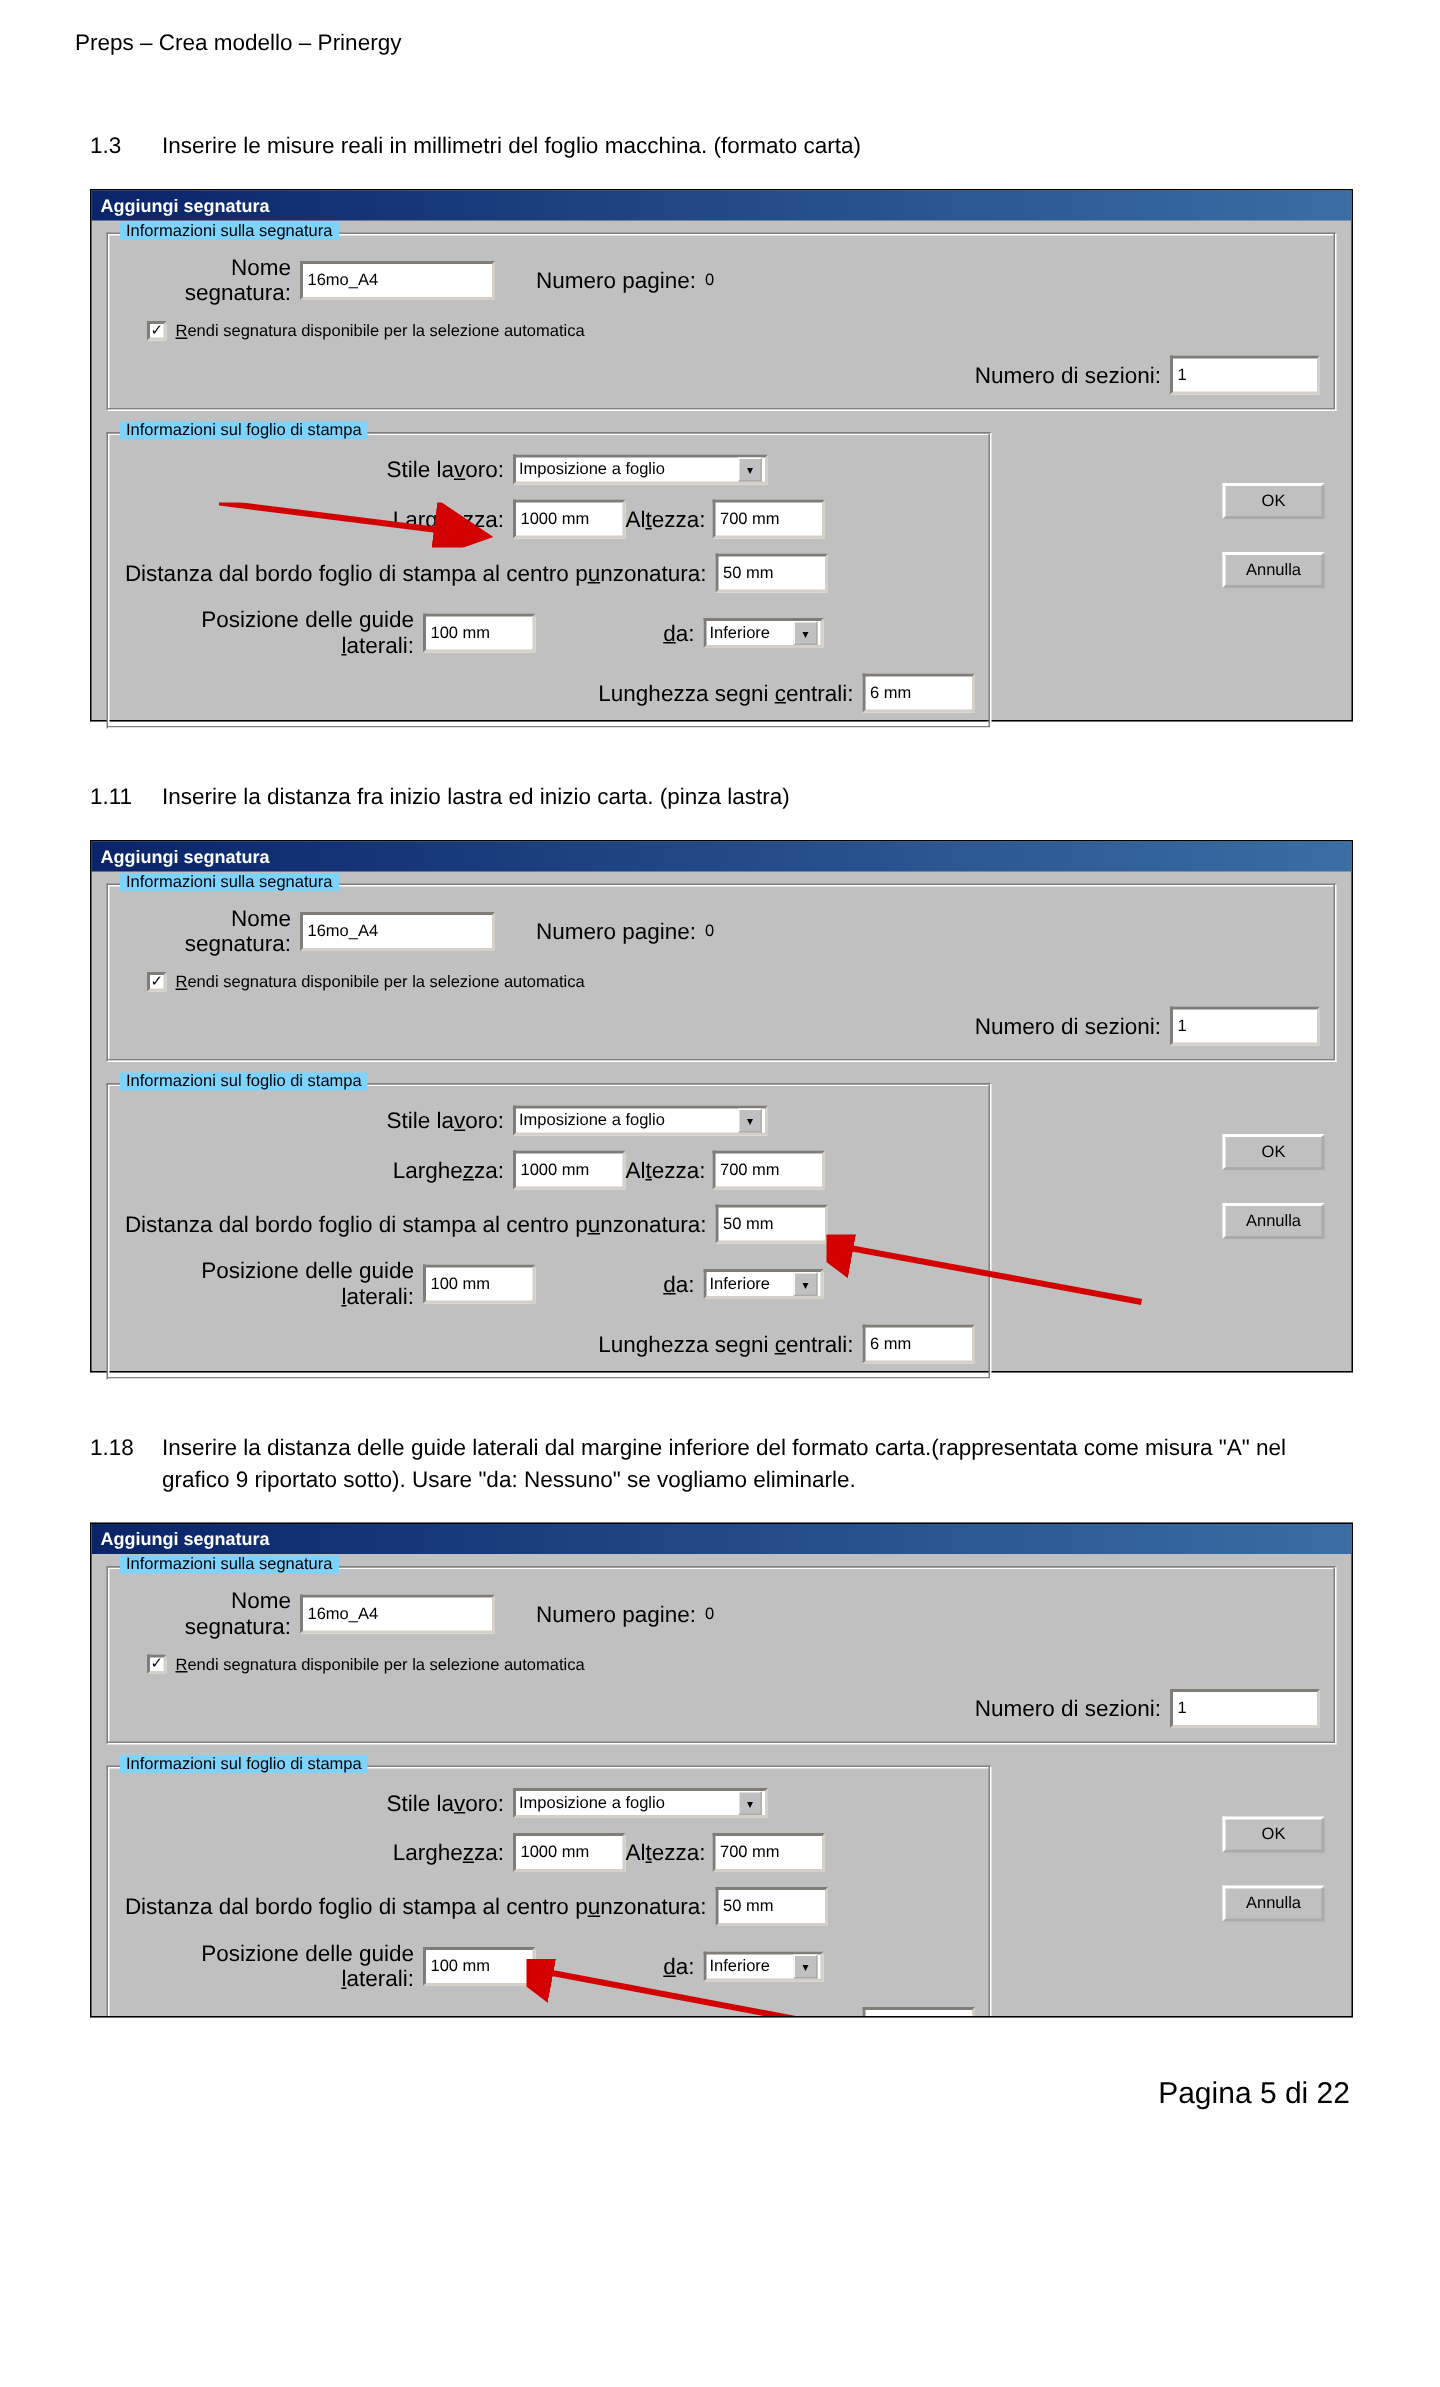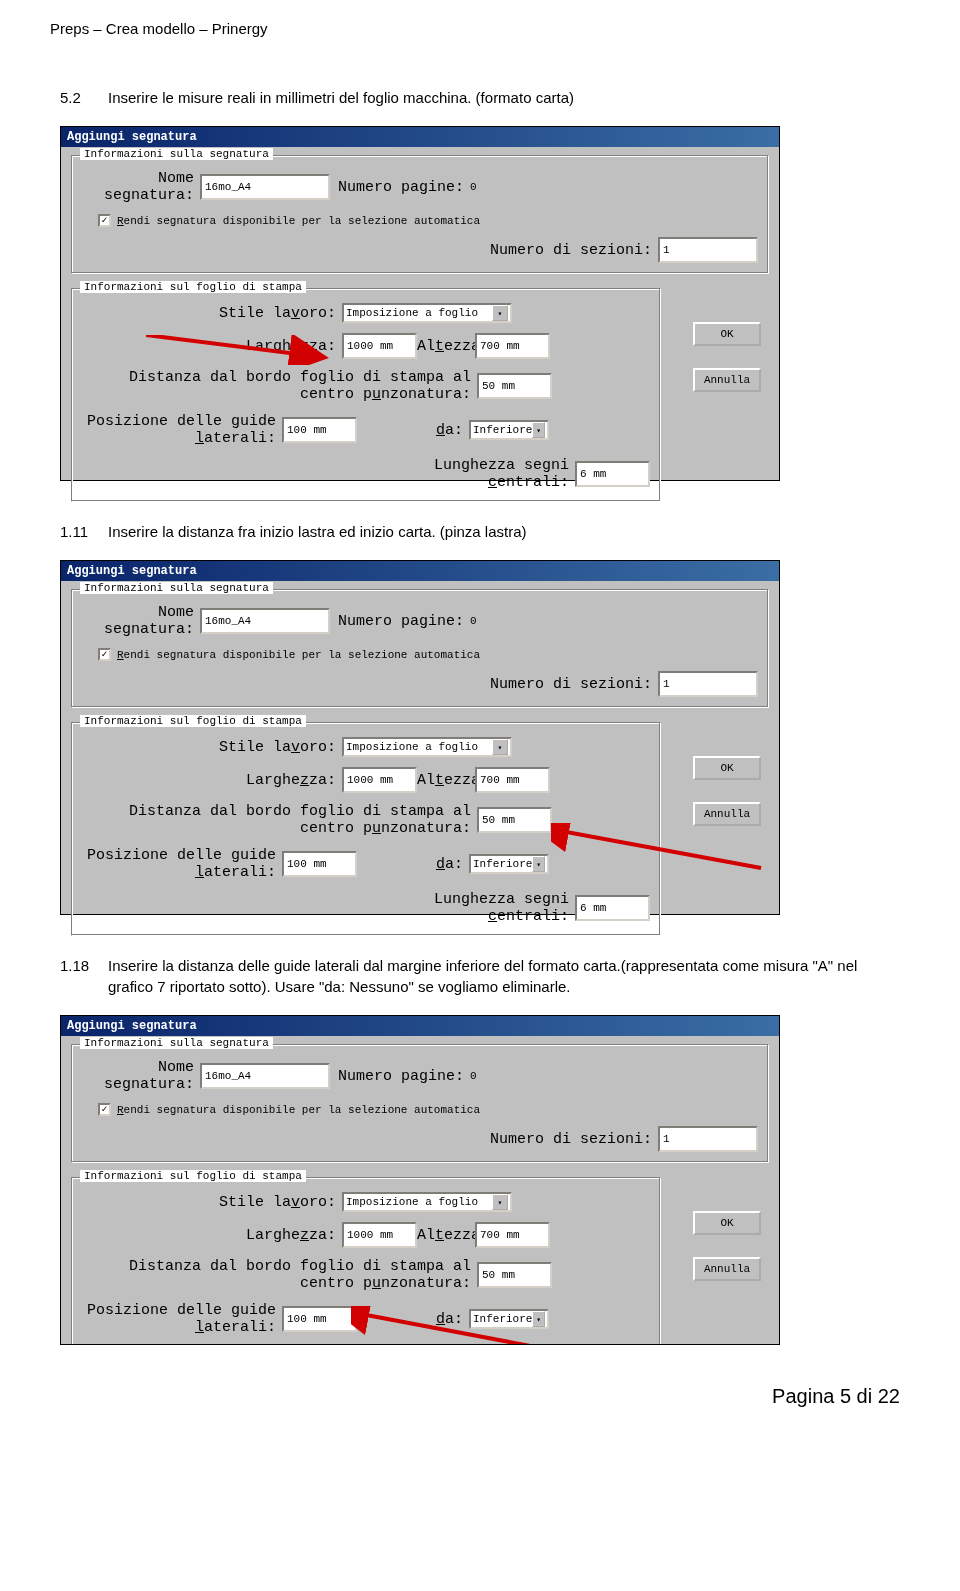--- a/index.html
+++ b/index.html
@@ -24,24 +24,24 @@
     line-height: 1.4;
   }
   .step-num {
     width: 48px;
     flex-shrink: 0;
   }
   .step-text {
     flex: 1;
   }
   .dialog {
-    width: 720px;
+    width: 842px;
     background: #c0c0c0;
     border: 1px solid #000;
-    font-family: Liberation Mono, monospace;
+    font-family: Liberation Sans, sans-serif;
     font-size: 11px;
     margin-bottom: 40px;
     position: relative;
     margin-top: 12px;
   }
   .dialog.truncated {
     overflow: hidden;
   }
   .titlebar {
     background: linear-gradient(to right, #0a246a, #3a6ea5);
@@ -60,21 +60,21 @@
     border-bottom-color: #fff;
     box-shadow: inset -1px -1px 0 #808080, inset 1px 1px 0 #fff;
     padding: 14px 10px 10px 10px;
     margin-bottom: 14px;
     position: relative;
   }
   .groupbox-legend {
     position: absolute;
     top: -8px;
     left: 8px;
-    background: #ffffff;
+    background: #7dd3fc;
     padding: 0 4px;
     font-size: 11px;
   }
   .row {
     display: flex;
     align-items: center;
     margin-bottom: 10px;
   }
   .row:last-child { margin-bottom: 0; justify-content: flex-end; }
   .lbl {
@@ -156,21 +156,21 @@
     font-size: 20px;
     margin-top: 30px;
   }
 </style>
 </head>
 <body>
 
 <div class="doc-header">Preps – Crea modello – Prinergy</div>
 
 <div class="step">
-  <div class="step-num">5.2</div>
+  <div class="step-num">1.3</div>
   <div class="step-text">Inserire le misure reali in millimetri del foglio macchina. (formato carta)</div>
 </div>
 
 <div class="dialog" style="height:355px;">
   <div class="titlebar">Aggiungi segnatura</div>
   <div class="dialog-body">
     <div class="groupbox">
       <div class="groupbox-legend">Informazioni sulla segnatura</div>
       <div class="row">
         <span class="lbl" style="width:118px">Nome segnatura:</span>
@@ -311,21 +311,21 @@
             </marker>
           </defs>
           <line x1="10" y1="8" x2="210" y2="45" stroke="#d20000" stroke-width="4" marker-start="url(#ah2)"></line>
         </svg>
     </div>
   </div>
 </div>
 
 <div class="step">
   <div class="step-num">1.18</div>
-  <div class="step-text">Inserire la distanza delle guide laterali dal margine inferiore del formato carta.(rappresentata come misura "A" nel grafico 7 riportato sotto). Usare "da: Nessuno" se vogliamo eliminarle.</div>
+  <div class="step-text">Inserire la distanza delle guide laterali dal margine inferiore del formato carta.(rappresentata come misura "A" nel grafico 9 riportato sotto). Usare "da: Nessuno" se vogliamo eliminarle.</div>
 </div>
 
 <div class="dialog truncated" style="height:330px;">
   <div class="titlebar">Aggiungi segnatura</div>
   <div class="dialog-body">
     <div class="groupbox">
       <div class="groupbox-legend">Informazioni sulla segnatura</div>
       <div class="row">
         <span class="lbl" style="width:118px">Nome segnatura:</span>
         <input class="txt-input" style="width: 130px;" value="16mo_A4">

